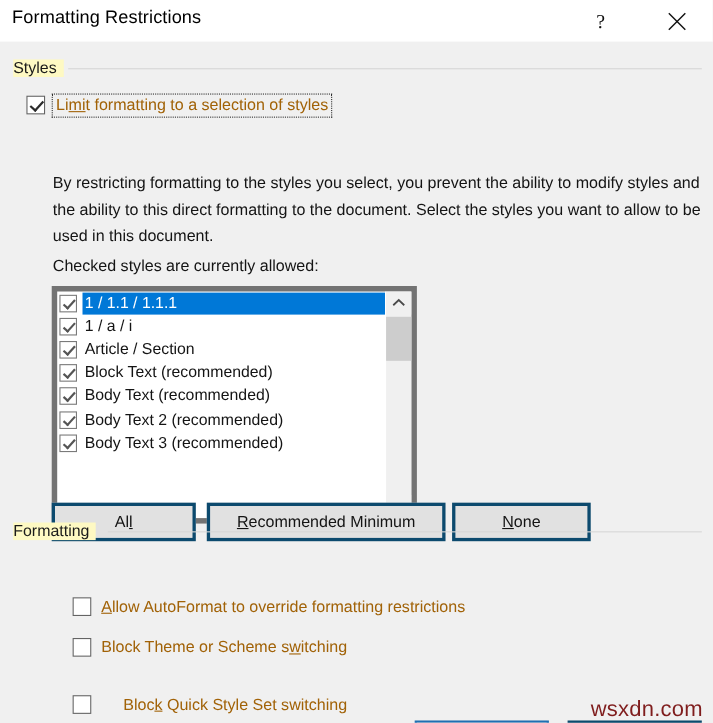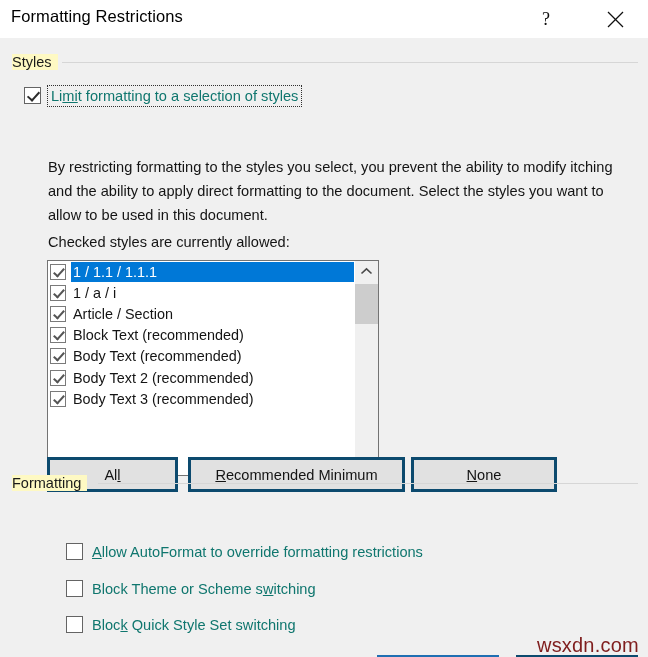--- a/index.html
+++ b/index.html
@@ -114,21 +114,21 @@
     top: 1px;
     width: 5px;
     height: 10px;
     border: solid #2b2b2b;
     border-width: 0 2px 2px 0;
     transform: rotate(42deg);
   }
   .cb-label {
     margin-left: 9px;
     font-size: 14.6px;
-    color: #0f766e;
+    color: #a16207;
     white-space: nowrap;
   }
   .cb-label.focus {
     outline: 1px dotted #303030;
     outline-offset: 2px;
     padding: 0 1px;
   }
   u { text-underline-offset: 1px; }
 
   
@@ -140,21 +140,21 @@
     color: #141414;
   }
   .listbox {
     position: absolute;
     left: 47px;
     top: 222px;
     width: 332px;
     height: 216px;
     box-sizing: border-box;
     background: #ffffff;
-    border: 1px solid #737373;
+    border: 5px solid #737373;
     display: flex;
     overflow: hidden;
   }
   .list-items {
     flex: 1 1 auto;
     overflow: hidden;
   }
   .list-row {
     height: 21.2px;
     display: flex;
@@ -278,21 +278,21 @@
 <div class="body-area">
 
   <div class="group-label" style="left:12px; top:16px;">Styles</div>
   <div class="group-rule" style="left:62px; top:24px; width:576px;"></div>
 
   <div class="cb-row" style="left:24px; top:49px;">
     <span class="cbox checked"></span>
     <span class="cb-label focus"><span>Li</span><u>mi</u><span>t formatting to a selection of styles</span></span>
   </div>
 
-  <div class="desc">By restricting formatting to the styles you select, you prevent the ability to modify itching and the ability to apply direct formatting to the document. Select the styles you want to allow to be used in this document.</div>
+  <div class="desc">By restricting formatting to the styles you select, you prevent the ability to modify styles and the ability to this direct formatting to the document. Select the styles you want to allow to be used in this document.</div>
 
   <div class="list-caption">Checked styles are currently allowed:</div>
 
   <div class="listbox">
     <div class="list-items">
         <div class="list-row selected">
           <span class="row-check"></span>
           <span class="row-text">1 / 1.1 / 1.1.1</span>
         </div>
         <div class="list-row">
@@ -340,37 +340,37 @@
   </div>
 
   <button class="btn" style="left:47px; top:419px; width:131px; height:35px;">
     <span><span>Al</span><u>l</u><span></span></span>
   </button>
 
   <button class="btn" style="left:188px; top:419px; width:217px; height:35px;">
     <span><span></span><u>R</u><span>ecommended Minimum</span></span>
   </button>
 
-  <button class="btn" style="left:411px; top:419px; width:146px; height:35px;">
+  <button class="btn" style="left:411px; top:419px; width:126px; height:35px;">
     <span><span></span><u>N</u><span>one</span></span>
   </button>
 
   <div class="group-label" style="left:12px; top:437px;">Formatting</div>
   <div class="group-rule" style="left:98px; top:445px; width:540px;"></div>
 
   <div id="formatting-checkboxes">
       <div class="cb-row" style="left: 66px; top: 505px;">
         <span class="cbox"></span>
         <span class="cb-label"><span></span><u>A</u><span>llow AutoFormat to override formatting restrictions</span></span>
       </div>
       <div class="cb-row" style="left: 66px; top: 542px;">
         <span class="cbox"></span>
         <span class="cb-label"><span>Block Theme or Scheme s</span><u>w</u><span>itching</span></span>
       </div>
-      <div class="cb-row" style="left: 66px; top: 578px;">
+      <div class="cb-row" style="left: 66px; top: 594px; gap: 20px;">
         <span class="cbox"></span>
         <span class="cb-label"><span>Bloc</span><u>k</u><span> Quick Style Set switching</span></span>
       </div>
     </div>
 
   <button class="btn default" style="left:377px; top:617px; width:122px; height:35px;">
     
   </button>
 
   <button class="btn" style="left:516px; top:617px; width:122px; height:35px;">

